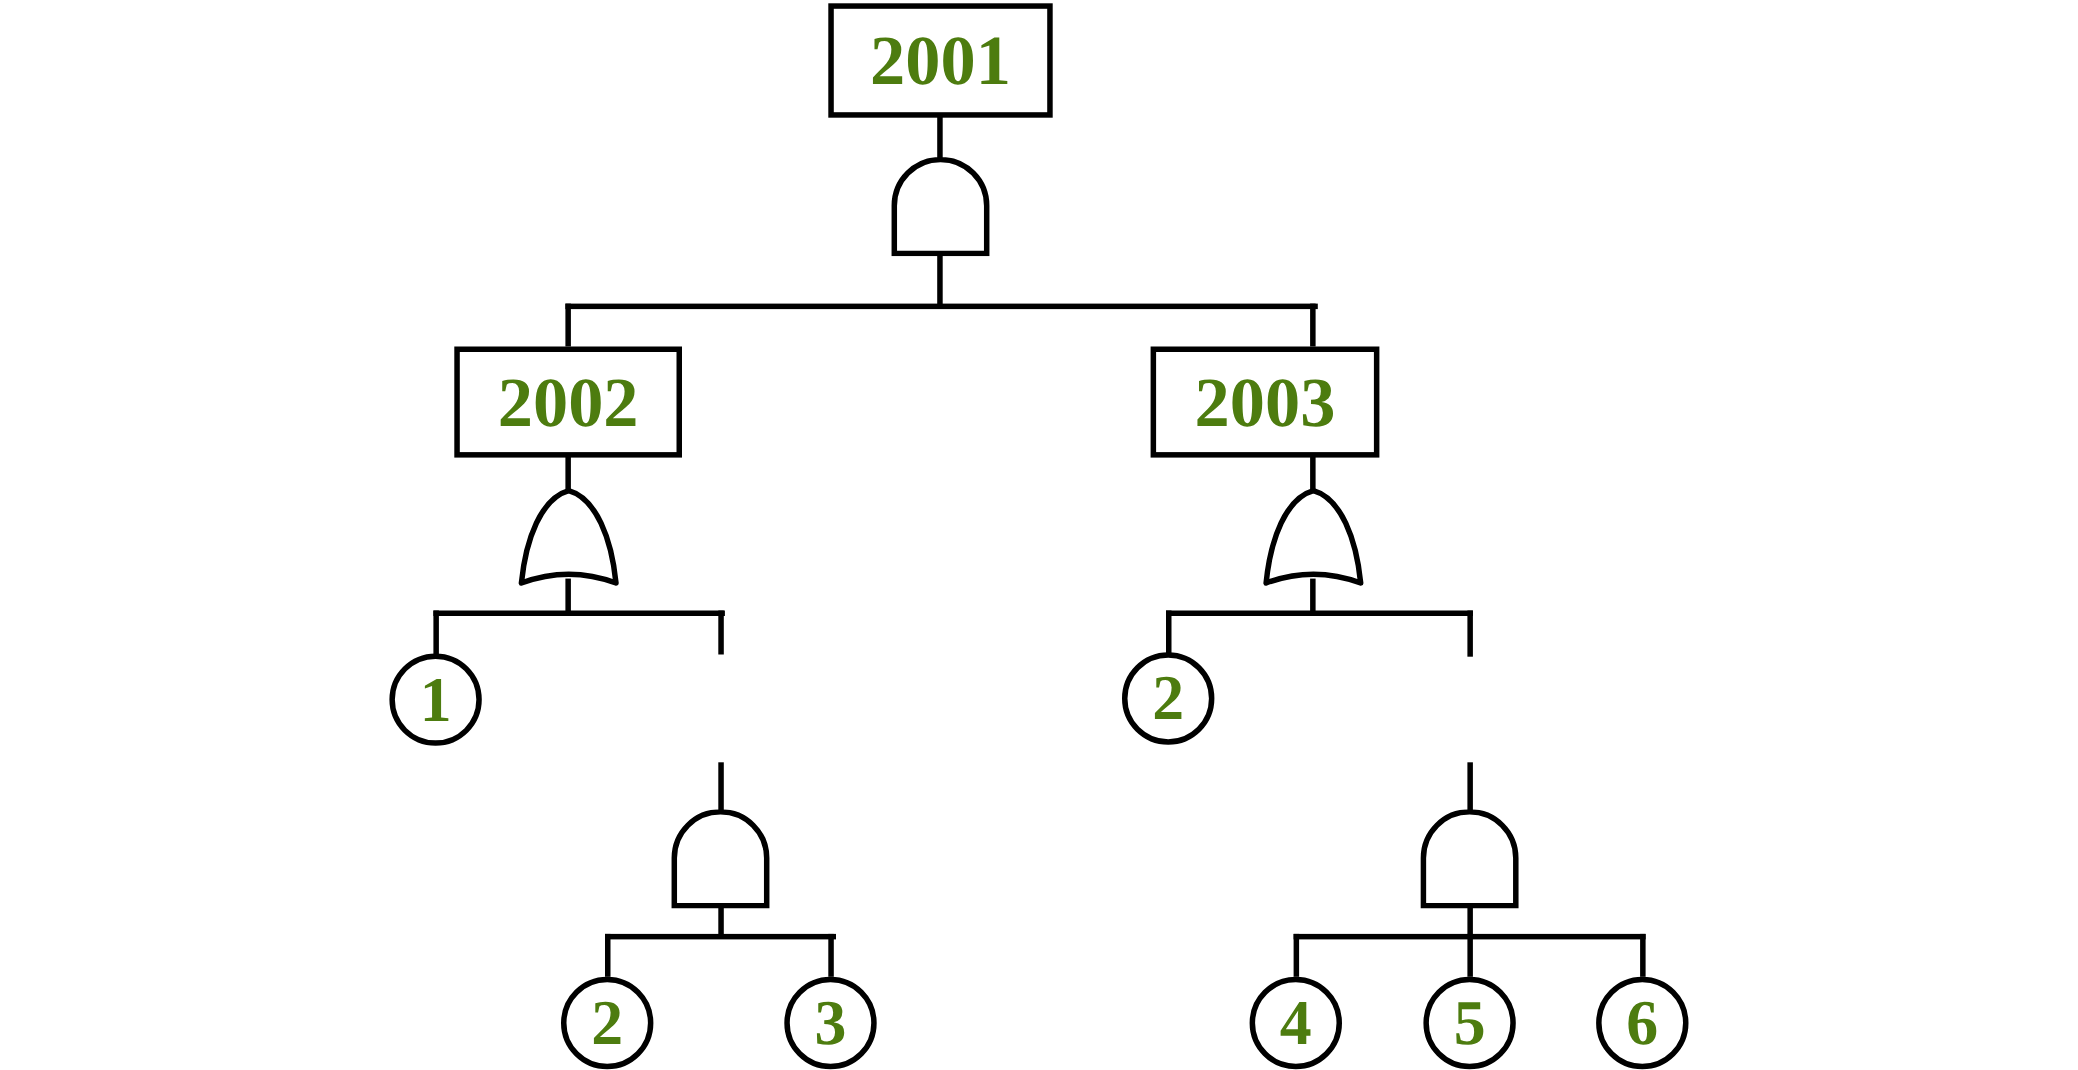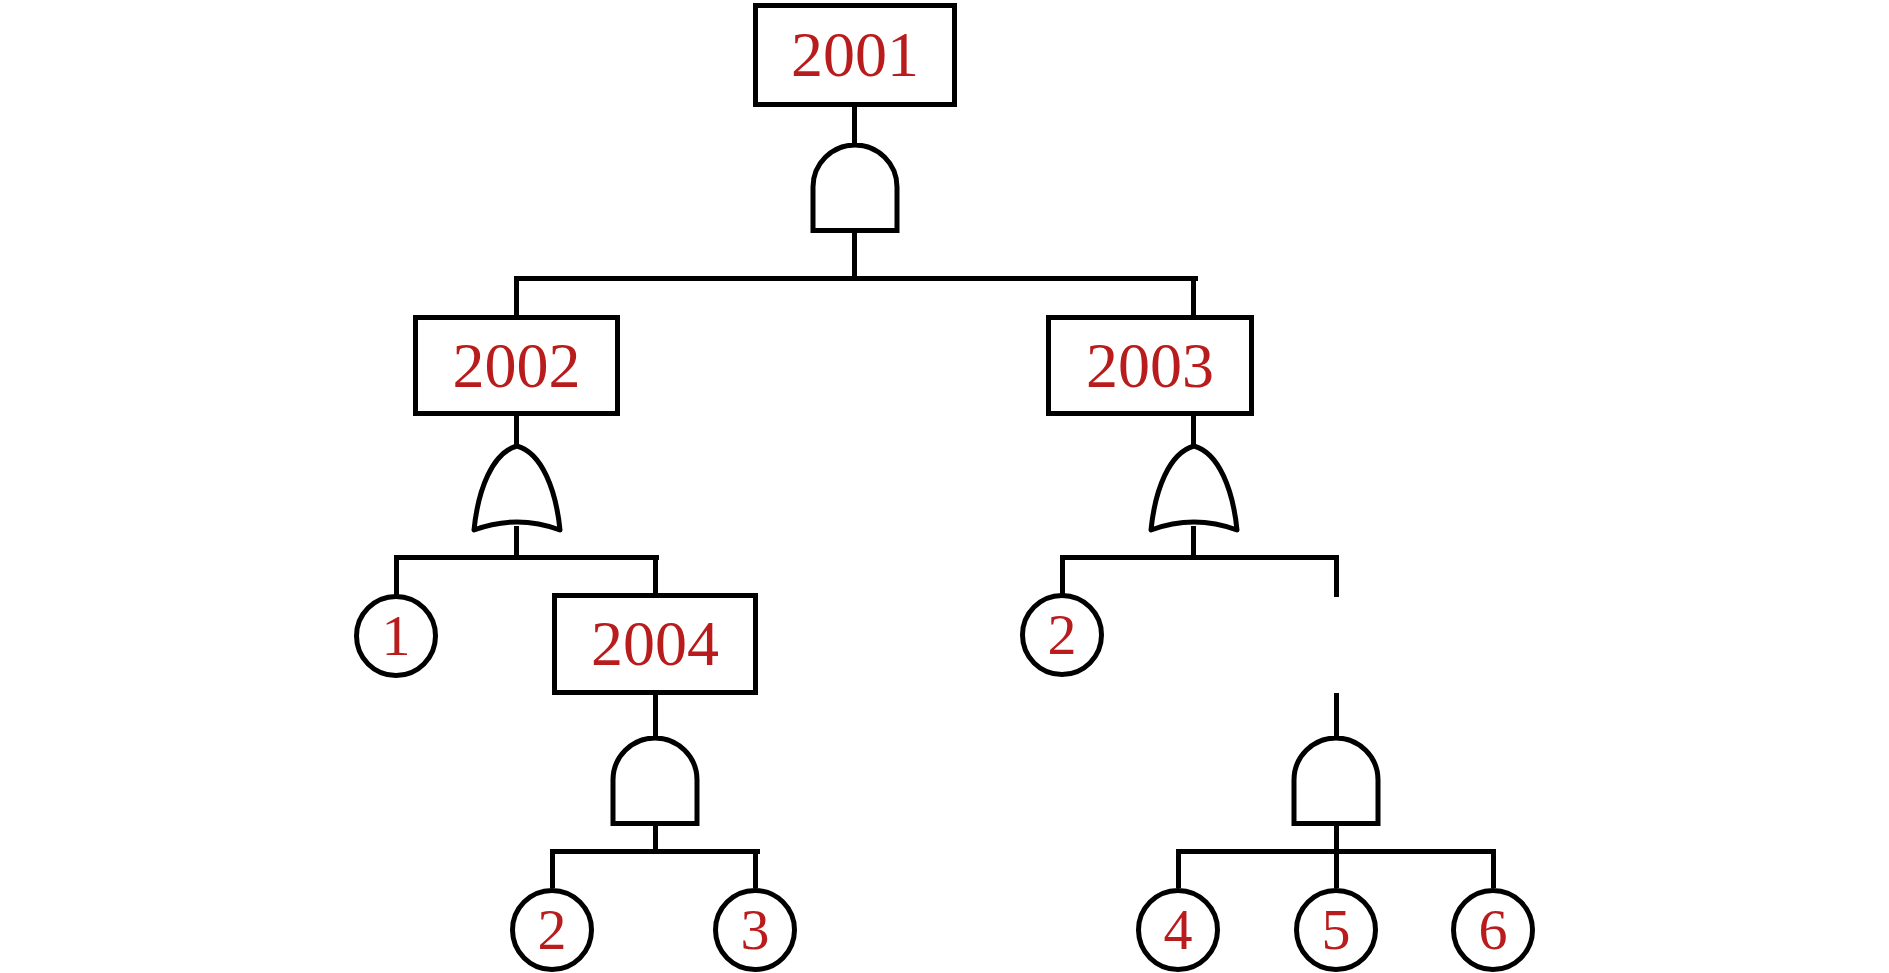--- a/index.html
+++ b/index.html
@@ -7,21 +7,22 @@
     padding: 0;
     background: #ffffff;
   }
   .canvas {
     position: relative;
     width: 1649px;
     height: 973px;
     background: #ffffff;
     overflow: hidden;
     font-family: "Liberation Serif", "DejaVu Serif", serif;
-    color: #b91c1c;
+    color: #4d7c0f;
+    font-weight: bold;
   }
   .event-box {
     position: absolute;
     box-sizing: border-box;
     border: 5px solid #000000;
     background: #ffffff;
     display: flex;
     align-items: center;
     justify-content: center;
     font-size: 64px;
@@ -77,21 +78,20 @@
   </svg>
 
   <div class="line" style="left:514px; top:526px; width:5px; height:32px;"></div>
 
   <div class="line" style="left:394px; top:555px; width:265px; height:5px;"></div>
   <div class="line" style="left:394px; top:555px; width:5px; height:40px;"></div>
   <div class="line" style="left:653px; top:555px; width:5px; height:40px;"></div>
 
   <div class="event-circle" style="left:354px; top:594px;">1</div>
 
-  <div class="event-box" style="left:552px; top:593px; width:206px; height:102px;">2004</div>
 
   <div class="line" style="left:653px; top:693px; width:5px; height:45px;"></div>
 
   <svg class="gate" style="left:610px; top:736px;" width="90" height="90" viewBox="0 0 90 90">
     <path d="M 3,87.5 L 3,44 A 42,42 0 0 1 87,44 L 87,87.5 Z" fill="#ffffff" stroke="#000000" stroke-width="5"></path>
   </svg>
 
   <div class="line" style="left:653px; top:824px; width:5px; height:28px;"></div>
   <div class="line" style="left:550px; top:849px; width:210px; height:5px;"></div>
   <div class="line" style="left:550px; top:849px; width:5px; height:39px;"></div>

